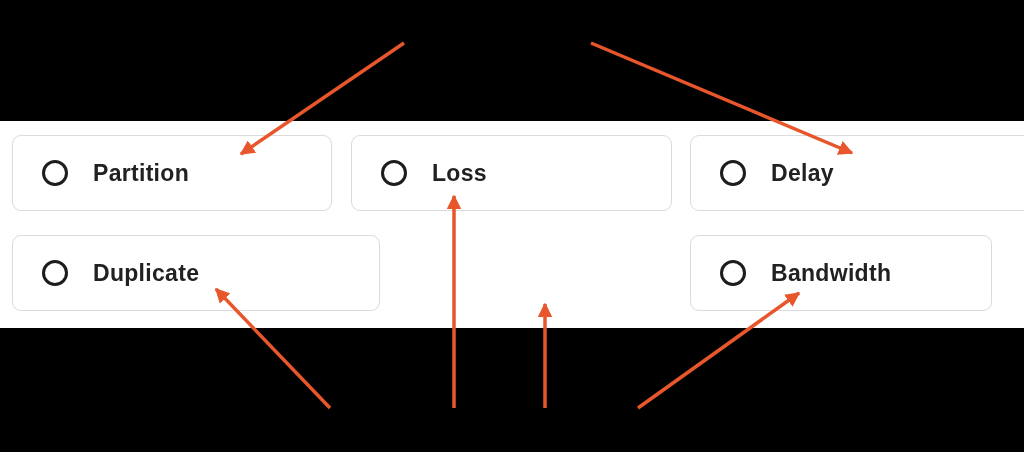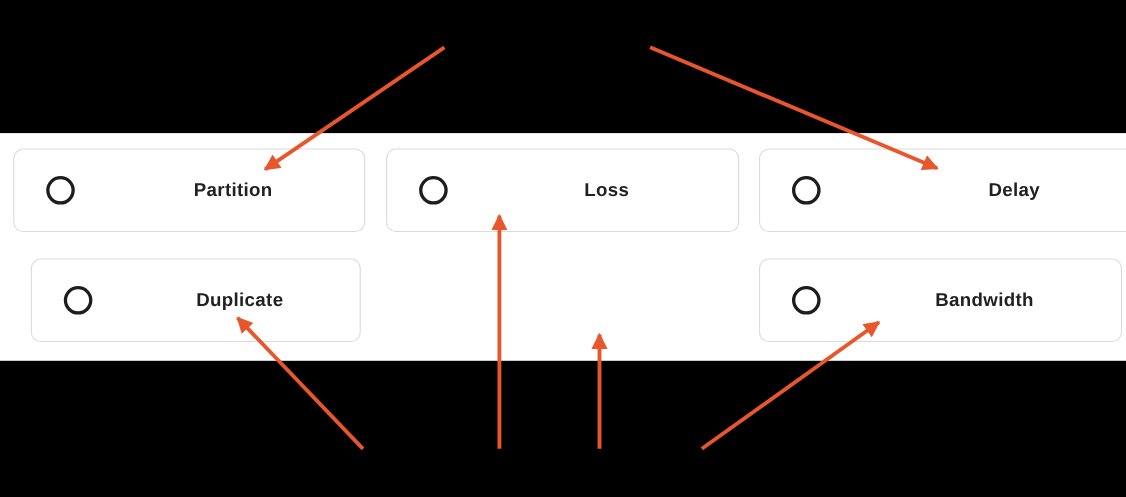--- a/index.html
+++ b/index.html
@@ -37,22 +37,21 @@
     border: 3.5px solid #1d1d1d;
     border-radius: 50%;
     background: #ffffff;
   }
   .label {
     position: absolute;
     left: 80px;
     right: 0;
     top: 50%;
     transform: translateY(-50%);
-    text-align: center;
-    font-size: 17px;
+    font-size: 23px;
     font-weight: 600;
     letter-spacing: 0.3px;
     color: #212121;
     white-space: nowrap;
   }
   .arrow-layer {
     position: absolute;
     left: 0;
     top: 0;
     width: 1024px;
@@ -76,27 +75,27 @@
   <div class="card" style="left:351px; top:135px; width:321px;">
     <span class="radio"></span>
     <span class="label">Loss</span>
   </div>
 
   <div class="card" style="left:690px; top:135px; width:384px;">
     <span class="radio"></span>
     <span class="label">Delay</span>
   </div>
 
-  <div class="card" style="left:28px;  top:235px; width:300px;">
+  <div class="card" style="left:12px;  top:235px; width:368px;">
     <span class="radio"></span>
     <span class="label">Duplicate</span>
   </div>
 
 
-  <div class="card" style="left:690px; top:235px; width:330px;">
+  <div class="card" style="left:690px; top:235px; width:302px;">
     <span class="radio"></span>
     <span class="label">Bandwidth</span>
   </div>
 
   <svg class="arrow-layer" viewBox="0 0 1024 452" xmlns="http://www.w3.org/2000/svg">
     <defs>
       <marker id="ah" viewBox="0 0 10 10" refX="9" refY="5" markerWidth="4.2" markerHeight="4.2" orient="auto">
         <path d="M0 0 L10 5 L0 10 z" fill="#E8562C"></path>
       </marker>
     </defs>

